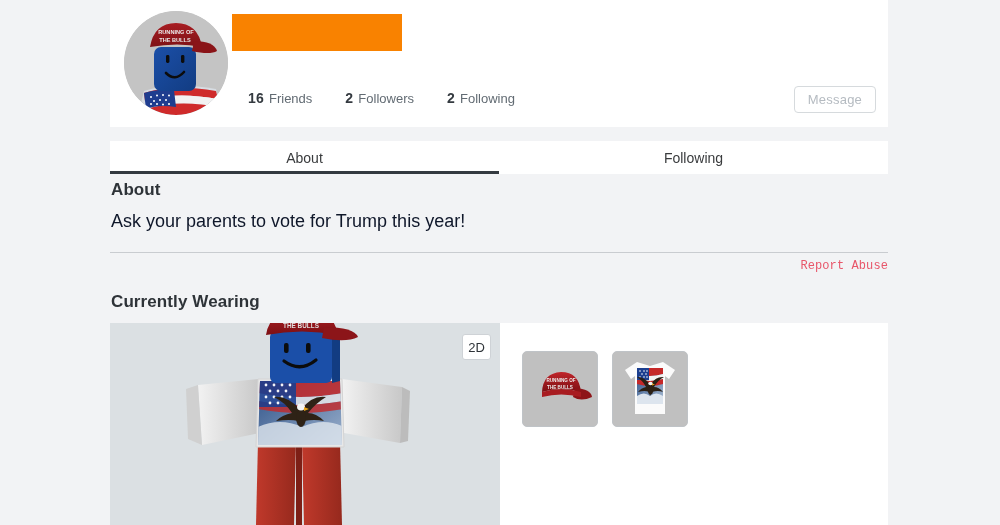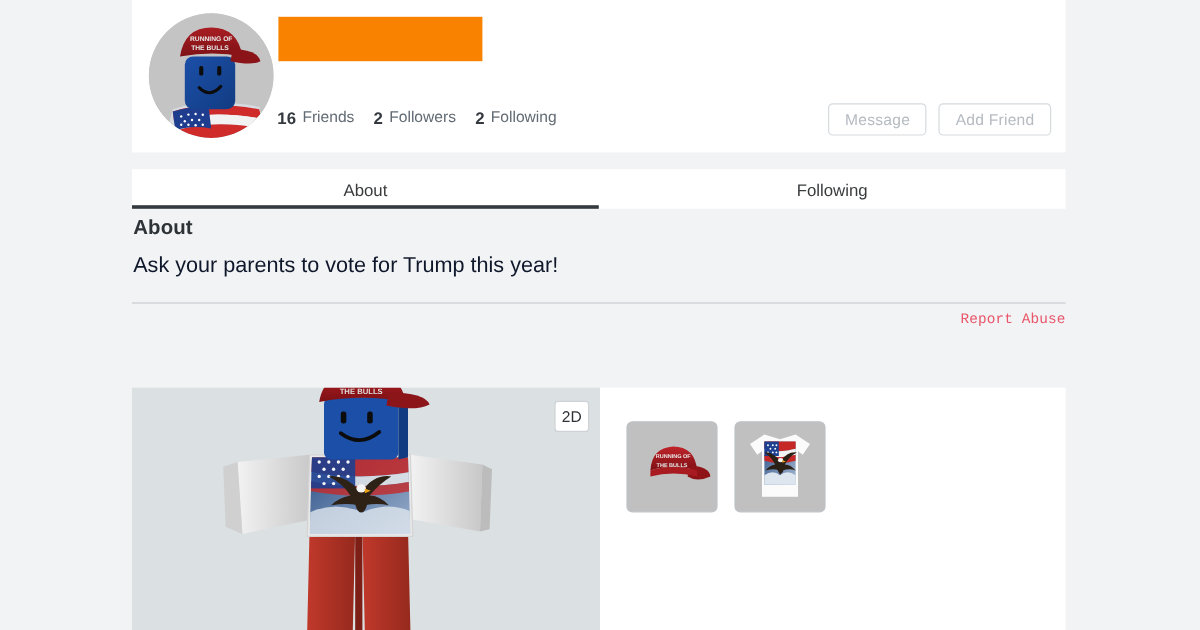--- a/index.html
+++ b/index.html
@@ -24,21 +24,21 @@
 
   .name-redaction {
     position: absolute; left: 122px; top: 14px; width: 170px; height: 37px;
   }
 
   .stats {
     position: absolute; left: 121px; top: 90px;
     display: flex; align-items: baseline; gap: 4px;
     white-space: nowrap;
   }
-  .stat-group { display: flex; align-items: flex-start; gap: 5px; margin-right: 12px; }
+  .stat-group { display: flex; align-items: center; gap: 5px; margin-right: 12px; margin-left: 17px; }
   .stat-num { font-size: 14px; font-weight: 700; color: #343a40; letter-spacing: .2px; }
   .stat-lbl { font-size: 13px; color: #626b73; }
 
   .hdr-actions { position: absolute; right: 12px; top: 86px; display: flex; gap: 10px; }
   .btn-outline {
     min-width: 72px; height: 27px; padding: 12px 13px;
     border: 1px solid #d6dadd; border-radius: 4px;
     background: #ffffff; color: #b5bbc1;
     font-size: 13px; font-family: "Liberation Sans", sans-serif;
     display: flex; align-items: center; justify-content: center;
@@ -186,36 +186,36 @@
         <span class="stat-lbl">Followers</span>
       </div>
       <div class="stat-group">
         <span class="stat-num">2</span>
         <span class="stat-lbl">Following</span>
       </div>
     </div>
 
     <div class="hdr-actions">
       <button class="btn-outline">Message</button>
-      <button class="btn-outline">Add Friend</button>
     </div>
   </div>
 
   <div class="tabs-card">
     <div class="tab active">About</div>
     <div class="tab">Following</div>
   </div>
 
   <div class="about-title">About</div>
   <div class="about-body">
     <div>Ask your parents to vote for Trump this year!</div>
   </div>
   <div class="divider"></div>
   <a class="report-abuse" href="#">Report Abuse</a>
 
+  <div class="cw-title">Currently Wearing</div>
 
   <div class="cw-card">
 
     <div class="viewport">
       <svg width="390" height="202" viewBox="0 0 390 202">
         <defs>
           <linearGradient id="capG2" x1="0" y1="0" x2="0" y2="1">
             <stop offset="0" stop-color="#b31f24"></stop>
               <stop offset="1" stop-color="#7c1014"></stop>
           </linearGradient>

